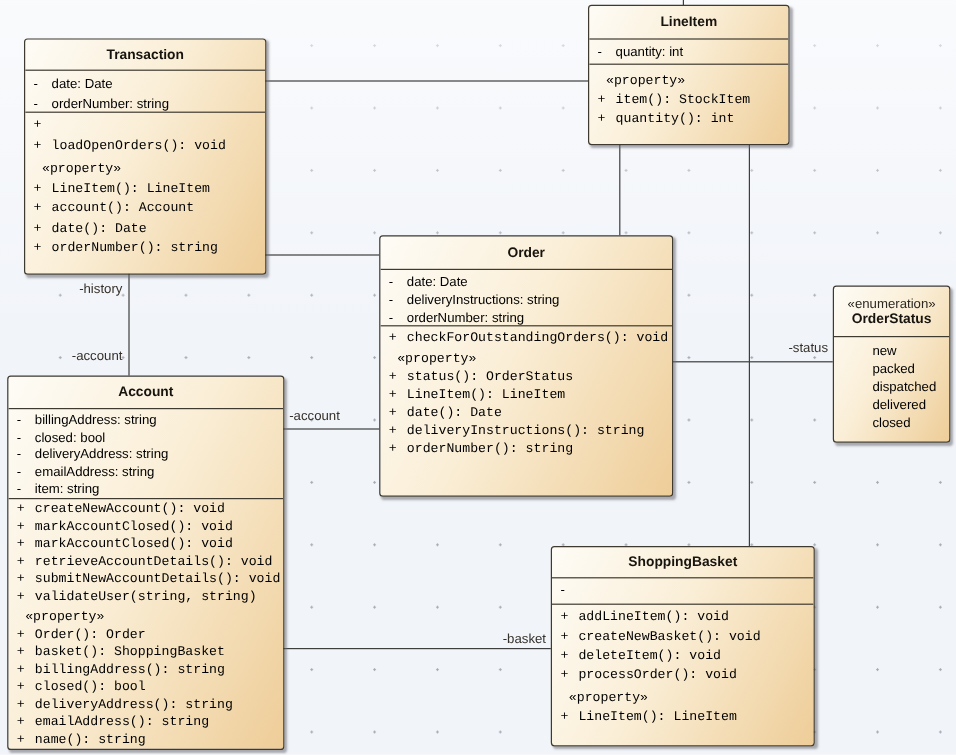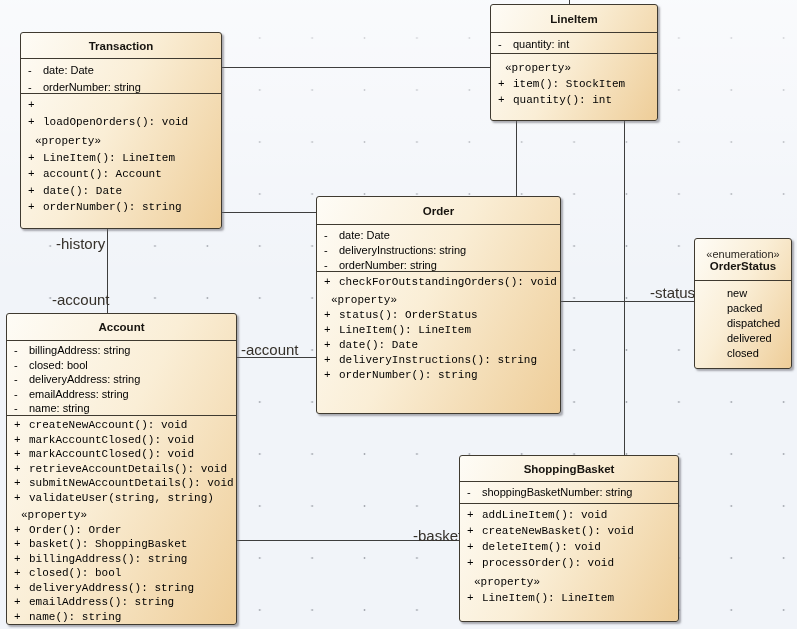--- a/index.html
+++ b/index.html
@@ -30,21 +30,21 @@
   }
   .hd .ster{font-weight:normal;font-size:11px;color:#2c2822;}
   .cmp{box-sizing:border-box;padding-top:3px;overflow:hidden;}
   .cmp.sep{border-top:1px solid #3f3a30;font-family:Liberation Mono, monospace;}
   .row{display:flex;line-height:var(--lh,16px);white-space:nowrap;}
   .row .pf{flex:none;width:15px;padding-left:7px;}
   .row .tx{flex:1;}
   .stereo{padding-left:14px;line-height:var(--lh,16px);margin-top:3px;white-space:nowrap;}
   .lit{padding-left:32px;line-height:15px;white-space:nowrap;}
   .cx{position:absolute;background:#3e3e3e;}
-  .clabel{position:absolute;font-size:15px;color:#35302a;white-space:nowrap;}
+  .clabel{position:absolute;font-size:11px;color:#35302a;white-space:nowrap;}
   .r{text-align:right;}
 </style>
 </head>
 <body>
 
 <div class="canvas">
 
   <div class="cx" style="left:208px;top:67px;width:282px;height:1px"></div>
   <div class="cx" style="left:208px;top:212px;width:108px;height:1px"></div>
   <div class="cx" style="left:107px;top:228px;width:1px;height:85px"></div>
@@ -203,21 +203,21 @@
       <div class="row">
           <span class="pf">-</span>
           <span class="tx">deliveryAddress: string</span>
         </div>
       <div class="row">
           <span class="pf">-</span>
           <span class="tx">emailAddress: string</span>
         </div>
       <div class="row">
           <span class="pf">-</span>
-          <span class="tx">name: string</span>
+          <span class="tx">item: string</span>
         </div>
     </div>
     <div class="cmp sep" style="height:209px;padding-top:2px">
       <div class="row">
           <span class="pf">+</span>
           <span class="tx">createNewAccount(): void</span>
         </div>
       <div class="row">
           <span class="pf">+</span>
           <span class="tx">markAccountClosed(): void</span>
@@ -270,21 +270,20 @@
     </div>
   </div>
 
   <div class="uml" style="left:459px;top:455px;width:220px;height:167px;--lh:16px">
     <div class="hd" style="height:26px">
         <span>ShoppingBasket</span>
       </div>
     <div class="cmp" style="height:21px;padding-top:2px">
       <div class="row">
           <span class="pf">-</span>
-          <span class="tx">shoppingBasketNumber: string</span>
         </div>
     </div>
     <div class="cmp sep" style="height:118px">
       <div class="row">
           <span class="pf">+</span>
           <span class="tx">addLineItem(): void</span>
         </div>
       <div class="row">
           <span class="pf">+</span>
           <span class="tx">createNewBasket(): void</span>

